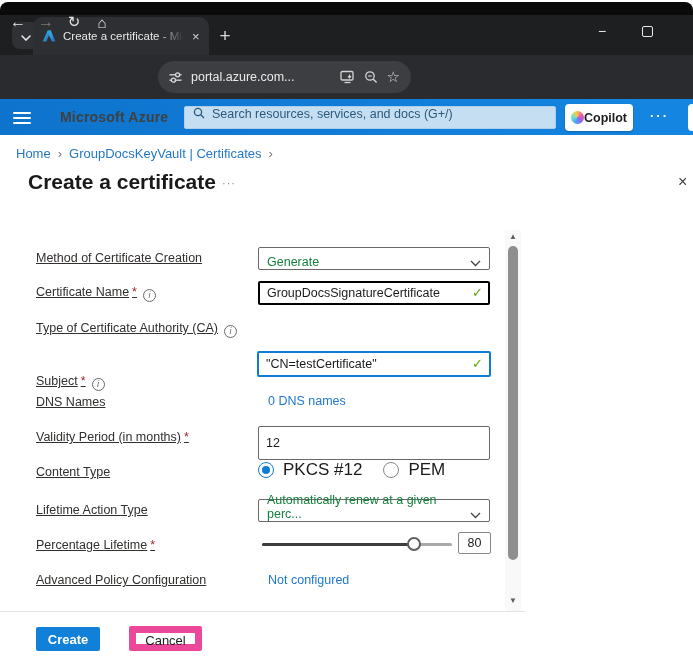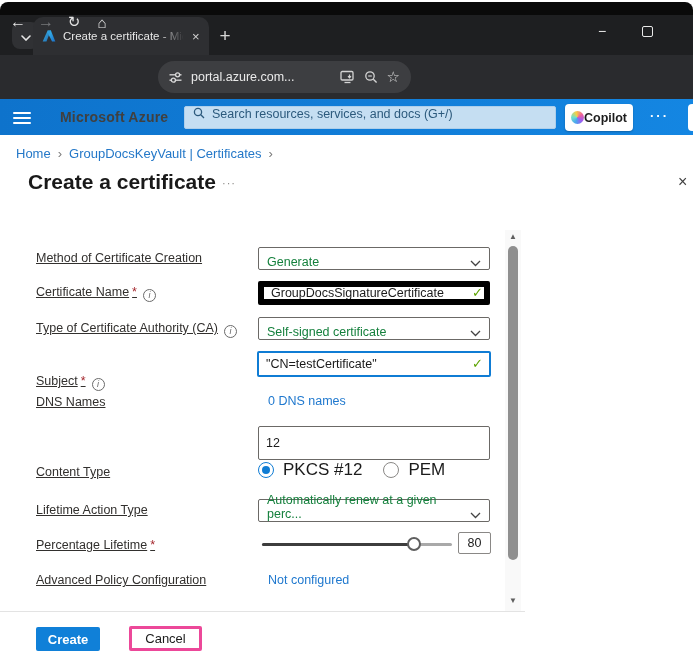--- a/index.html
+++ b/index.html
@@ -43,21 +43,21 @@
   .title-dots { position:absolute; left:222px; top:177px; color:#8a8886; font-size:11px; letter-spacing:1px; }
   .panel-close { position:absolute; left:678px; top:173px; font-size:16px; color:#404040; }
 
   .lbl { position:absolute; left:36px; font-size:12.5px; color:#32302e;text-decoration:underline; }
   .req { color:#a4262c; margin-left:3px; }
   .info-ico { display:inline-block; width:13px; height:13px; margin-left:6px; border:1px solid #6a6a6a; border-radius:50%; color:#6a6a6a; font-size:9px; line-height:11px; text-align:center; font-style:italic; vertical-align:-2px; }
 
   .ctl-select { position:absolute; left:258px; width:232px; height:23px; background:#fff; border:1px solid #6b6966; border-radius:2px; display:flex; align-items:flex-end; padding:11px 22px 0 8px; font-size:12.5px; color:#15803d; }
   .chev { position:absolute; right:8px; top:8px; }
   .ctl-input { position:absolute; left:258px; width:232px; height:24px; background:#fff; border:1px solid #6b6966; border-radius:2px; font-size:12.5px; color:#1b1b1b; padding:0 24px 0 7px; font-family:inherit; outline:none; }
-  .ctl-input.purple { border:6px solid #000000; }
+  .ctl-input.purple { border:2px solid #000000; }
   .ctl-input.focus { border:2px solid #0f7cd4; }
   .valid-check { position:absolute; font-size:13px; color:#5ca300; }
   .link { position:absolute; left:268px; font-size:12.5px; color:#1f78ce; text-decoration:none; }
 
   .radio-row { position:absolute; left:258px; top:460px; display:flex; align-items:center; gap:9px; }
   .radio { width:16px; height:16px; border-radius:50%; border:1px solid #8a8886; background:#fff; position:relative; }
   .radio.on { border:1px solid #0f7cd4; }
   .radio.on::after { content:""; position:absolute; left:3px; top:3px; width:8px; height:8px; border-radius:50%; background:#0f7cd4; }
   .radio-lbl { font-size:17px; color:#1b1b1b; margin-right:12px; }
 
@@ -65,21 +65,21 @@
   .slider-fill { position:absolute; left:0; top:0; height:3px; background:#3d3d3d; border-radius:2px; }
   .slider-thumb { position:absolute; top:-6px; width:14px; height:14px; background:#fff; border:2px solid #5f5f5f; border-radius:50%; }
   .pct-box { position:absolute; left:458px; top:532px; width:33px; height:22px; border:1px solid #8a8886; border-radius:2px; font-size:12.5px; color:#1b1b1b; text-align:center; font-family:inherit; background:#fff; }
 
   .scroll-track { position:absolute; left:505px; top:230px; width:16px; height:382px; background:#f9f9f9; }
   .scroll-arrow { position:absolute; left:505px; width:16px; text-align:center; font-size:8px; color:#5e5e5e; }
   .scroll-thumb { position:absolute; left:508px; top:246px; width:10px; height:314px; background:#8f8f8f; border-radius:6px; }
 
   .divider { position:absolute; left:0; top:611px; width:525px; height:1px; background:#e3e3e3; }
   .btn-create { position:absolute; left:36px; top:627px; width:64px; height:24px; background:#1080d8; color:#fff; border:none; border-radius:2px; font-size:13px; font-weight:700; font-family:inherit; }
-  .btn-cancel { position:absolute; left:129px; top:626px; width:73px; height:25px; background:#fff; color:#1b1b1b; border:3px solid #ec4899; border-radius:2px; font-size:13px; font-family:inherit; }
+  .btn-cancel { position:absolute; left:129px; top:626px; width:73px; height:25px; background:#fff; color:#1b1b1b; border:7px solid #ec4899; border-radius:2px; font-size:13px; font-family:inherit; }
 </style>
 </head>
 <body>
 
 <div class="screen">
 
   <div class="frame-top"></div>
   <div class="tabrow"></div>
 
   <div class="tab-search-btn">
@@ -179,34 +179,29 @@
     <span class="chev"><svg width="11" height="7" viewBox="0 0 11 7">
           <polyline points="1,1 5.5,5.5 10,1" fill="none" stroke="#444" stroke-width="1.3"></polyline>
         </svg></span>
   </div>
 
   <div class="lbl" style="top:285px;"><span>Certificate Name</span><span class="req">*</span><span class="info-ico">i</span></div>
   <input class="ctl-input purple" style="top: 281px;" readonly="" value="GroupDocsSignatureCertificate">
   <span class="valid-check" style="left:472px; top:285px;">✓</span>
 
   <div class="lbl" style="top:321px;"><span>Type of Certificate Authority (CA)</span><span class="info-ico">i</span></div>
-  <div class="ctl-select" style="top:317px;">
-    <span>Self-signed certificate</span>
-    <span class="chev"><svg width="11" height="7" viewBox="0 0 11 7">
-          <polyline points="1,1 5.5,5.5 10,1" fill="none" stroke="#444" stroke-width="1.3"></polyline>
-        </svg></span>
-  </div>
 
   <div class="lbl" style="top:356px;margin-top:18px;"><span>Subject</span><span class="req">*</span><span class="info-ico">i</span></div>
   <input class="ctl-input focus" style="top: 351px; left: 257px; width: 234px; height: 26px;" readonly="" value="&quot;CN=testCertificate&quot;">
   <span class="valid-check" style="left:472px; top:356px;">✓</span>
 
   <div class="lbl" style="top:395px;">DNS Names</div>
   <a class="link" style="top:394px;" href="#">0 DNS names</a>
 
+  <div class="lbl" style="top:430px;"><span>Validity Period (in months)</span><span class="req">*</span></div>
   <input class="ctl-input" style="top: 426px; height: 34px;" readonly="" value="12">
 
   <div class="lbl" style="top:465px;">Content Type</div>
   <div class="radio-row">
     <span class="radio on"></span>
     <span class="radio-lbl">PKCS #12</span>
     <span class="radio"></span>
     <span class="radio-lbl">PEM</span>
   </div>
 

